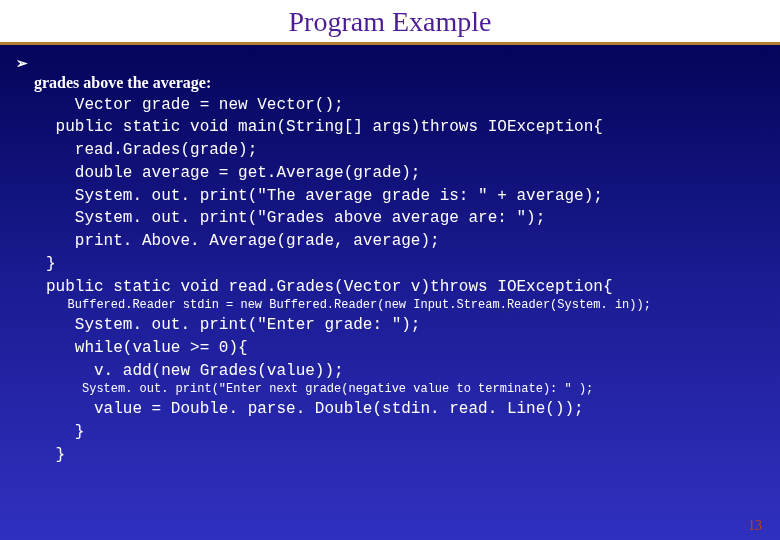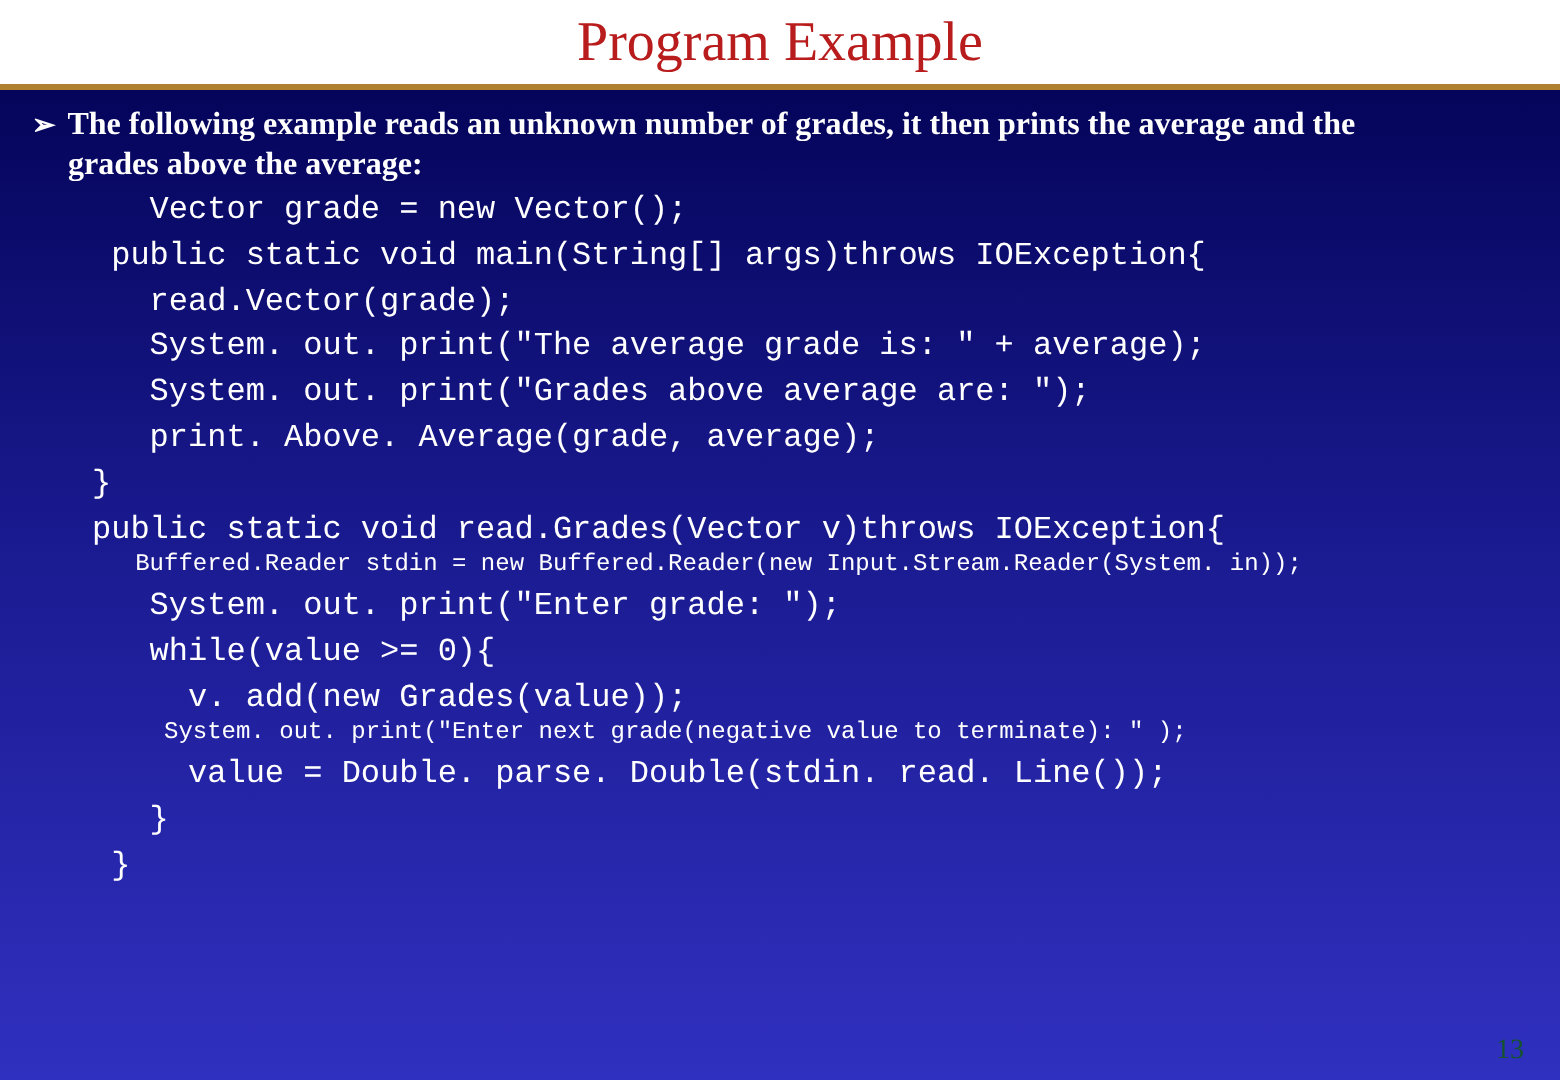--- a/index.html
+++ b/index.html
@@ -13,21 +13,21 @@
     position: relative;
   }
   .title-bar {
     background: #ffffff;
     text-align: center;
     padding: 6px 0 4px 0;
     border-bottom: 3px solid #b08030;
   }
   .title {
     font-size: 28px;
-    color: #b91c1c;
+    color: #4c1d95;
     font-family: "Times New Roman", serif;
   }
   .content {
     padding: 8px 16px 0 16px;
   }
   .bullet-line {
     display: flex;
     align-items: flex-start;
     font-weight: bold;
     font-size: 16px;
@@ -59,43 +59,43 @@
     line-height: 1.3;
     margin-left: 30px;
   }
   .code-block2 {
     margin-left: 30px;
   }
   .page-number {
     position: absolute;
     bottom: 6px;
     right: 18px;
-    color: #14532d;
+    color: #c2410c;
     font-size: 14px;
     font-family: "Times New Roman", serif;
   }
 </style>
 </head>
 <body>
 
 <div class="title-bar">
   <div class="title">Program Example</div>
 </div>
 
 <div class="content">
 
   <div class="bullet-line">
     <span class="bullet-icon">➢</span>
-    <span>The following example reads an unknown number of grades, it then prints the average and the</span>
   </div>
   <div class="bullet-cont">grades above the average:</div>
 
   <div class="code">   Vector grade = new Vector();</div>
   <div class="code"> public static void main(String[] args)throws IOException{</div>
-  <div class="code">   read.Vector(grade);</div>
+  <div class="code">   read.Grades(grade);</div>
+  <div class="code">   double average = get.Average(grade);</div>
   <div class="code">   System. out. print("The average grade is: " + average);</div>
   <div class="code">   System. out. print("Grades above average are: ");</div>
   <div class="code">   print. Above. Average(grade, average);</div>
   <div class="code">}</div>
 
   <div class="code-block2">
     <div class="code" style="margin-left:0">public static void read.Grades(Vector v)throws IOException{</div>
     <div class="code-small" style="margin-left:0">   Buffered.Reader stdin = new Buffered.Reader(new Input.Stream.Reader(System. in));</div>
     <div class="code" style="margin-left:0">   System. out. print("Enter grade: ");</div>
     <div class="code" style="margin-left:0">   while(value &gt;= 0){</div>

